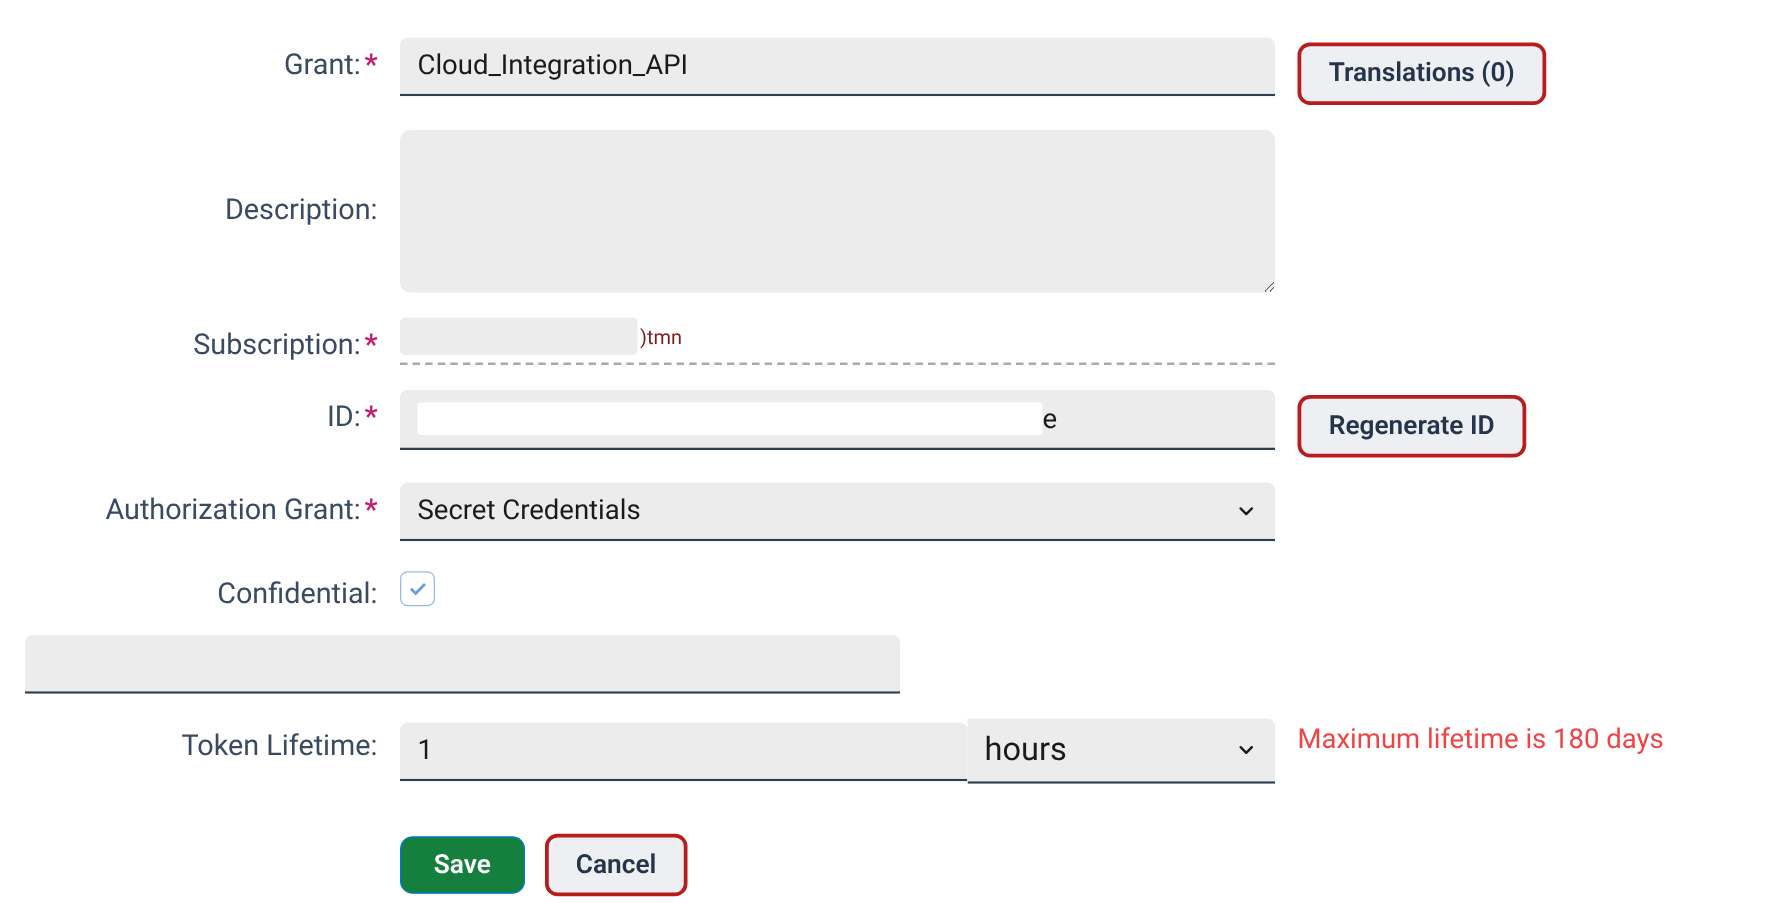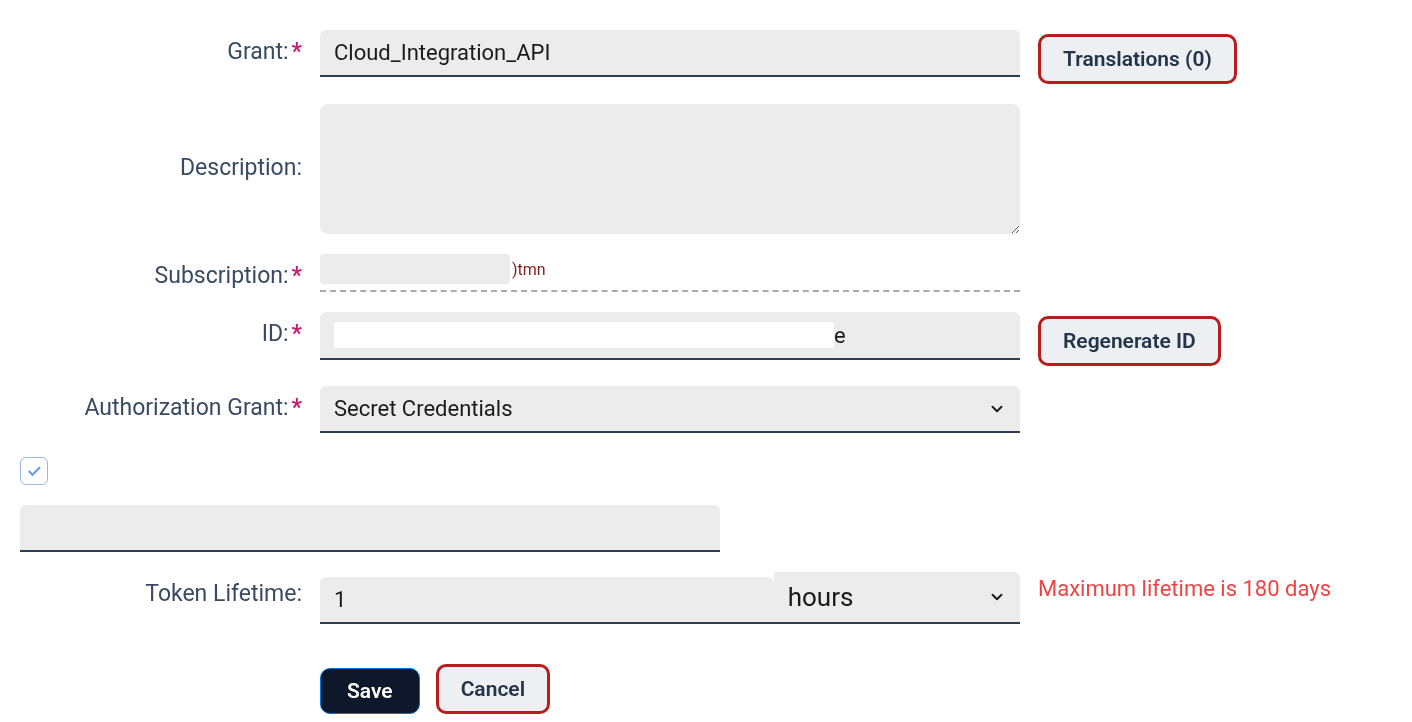--- a/index.html
+++ b/index.html
@@ -26,21 +26,21 @@
     }
     .required {
       color: #c41e6e;
       font-weight: bold;
       margin-left: 3px;
     }
     .field-col {
       width: 700px;
       display: flex;
       gap: 10px;
-      align-items: flex-end;
+      align-items: center;
       flex-shrink: 0;
     }
     .extra-col {
       padding-left: 18px;
       display: flex;
       align-items: center;
       padding-top: 4px;
     }
     input[type="text"], textarea, .select-box, .readonly-box {
       width: 100%;
@@ -93,21 +93,21 @@
       font-weight: 600;
       padding: 10px 22px;
       border-radius: 10px;
       border: 3px solid #b91c1c;
       background: #edeff2;
       color: #24344a;
       cursor: pointer;
       white-space: nowrap;
     }
     .btn-primary {
-      background: #0f172a;
+      background: #15803d;
       border: 1px solid #0076de;
       color: #fff;
       padding: 10px 26px;
     }
     .select-box {
       display: flex;
       justify-content: space-between;
       align-items: center;
       cursor: pointer;
     }
@@ -239,20 +239,21 @@
     <div class="select-box">
       <span>Secret Credentials</span>
       <svg class="chevron" viewBox="0 0 24 24">
           <path d="M6 9l6 6 6-6" stroke="#1a1a1a" stroke-width="2.5" fill="none" stroke-linecap="round" stroke-linejoin="round"></path>
         </svg>
     </div>
   </div>
 </div>
 
 <div class="form-row">
+  <div class="label-col">Confidential:</div>
   <div class="field-col">
     <div class="checkbox-wrap">
       <div class="checkbox-icon">
         <svg class="check-svg" viewBox="0 0 24 24">
             <path d="M5 12l5 5L20 7"></path>
           </svg>
       </div>
     </div>
   </div>
 </div>

